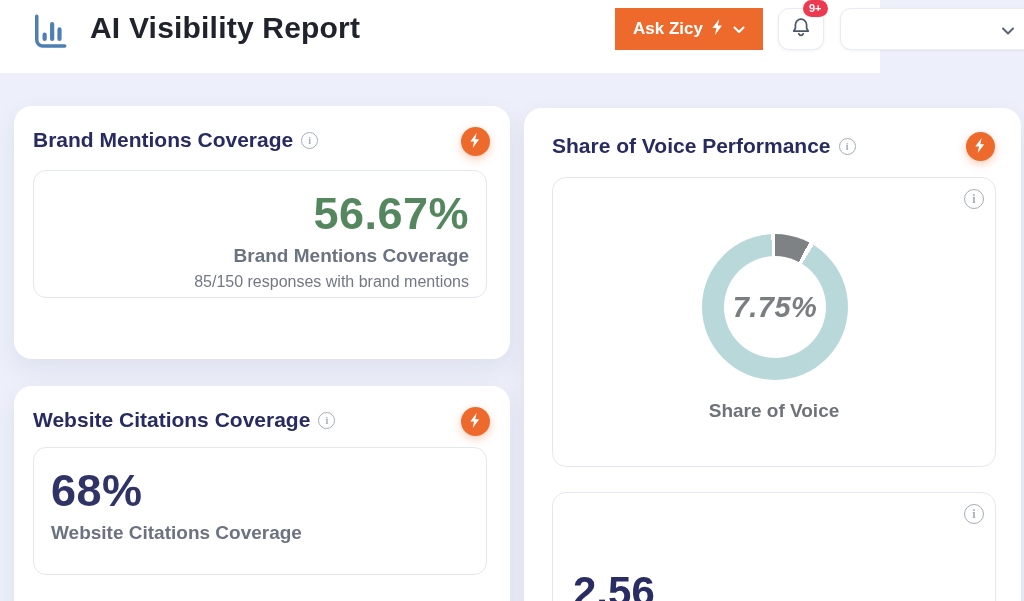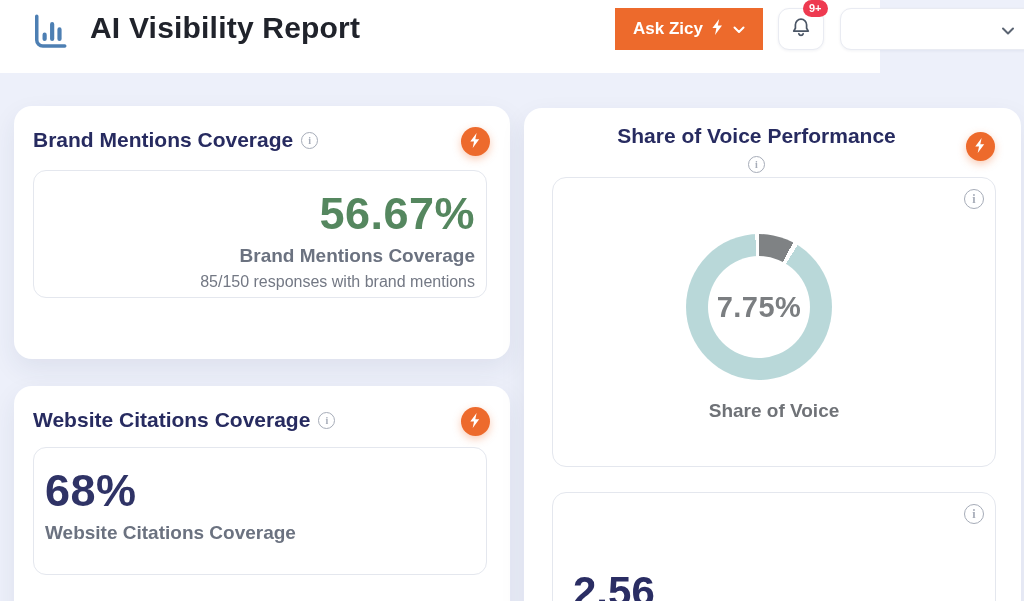--- a/index.html
+++ b/index.html
@@ -50,61 +50,61 @@
   .card {
     position:absolute; background:#ffffff; border-radius:18px;
     box-shadow:0 10px 26px rgba(35,45,95,.08);
   }
   .card-brand     { left:14px;  top:106px; width:496px; height:253px;text-align:right; }
   .card-citations { left:14px;  top:386px; width:496px; height:253px; }
   .card-sov       { left:524px; top:108px; width:497px; height:530px; }
 
   .card-title-row { position:absolute; left:19px; top:22px; right:60px;
     display:flex; align-items:center; gap:8px; }
-  .card-sov .card-title-row { left:28px; top:16px;flex-direction:column; }
+  .card-sov .card-title-row { left:28px; top:26px; }
   .card-title { font-size:21px; font-weight:700; color:#272b60; white-space:nowrap; }
 
   .info-icon {
     display:inline-flex; align-items:center; justify-content:center;
     width:17px; height:17px; border:1.5px solid #a6acb8; border-radius:50%;
     color:#a6acb8; font-size:10px; font-weight:700; flex:0 0 auto;
     font-family:"Liberation Serif", serif; cursor:pointer;
   }
   .bolt-btn {
     position:absolute; width:29px; height:29px; border-radius:50%;
     background:#ed6a2c; border:none; display:flex; align-items:center;
     justify-content:center; cursor:pointer;
     box-shadow:0 3px 8px rgba(237,106,44,.35);
   }
   .card-brand .bolt-btn, .card-citations .bolt-btn { right:20px; top:21px; }
   .card-sov .bolt-btn { right:26px; top:24px; }
 
   .stat-box {
     position:absolute; left:19px; right:23px; height:128px;
-    border:1px solid #e4e7ee; border-radius:13px; padding:20px 11px;
+    border:1px solid #e4e7ee; border-radius:13px; padding:20px 17px;
   }
   .card-brand .stat-box { top:64px; }
   .card-citations .stat-box { top:61px; }
   .stat-value { font-size:45px; font-weight:700; line-height:1.0; letter-spacing:0.5px; }
   .stat-value.green { color:#55875f; }
   .stat-value.navy  { color:#2f3366; }
   .stat-label { margin-top:9px; font-size:19px; font-weight:600; color:#6b7280; }
   .stat-sub   { margin-top:6px; font-size:16px; font-weight:400; color:#737884; }
 
   
   .subcard {
     position:absolute; left:28px; width:444px; background:#fff;
     border:1px solid #e4e7ee; border-radius:14px;
   }
   .subcard-donut { top:69px; height:290px; }
   .subcard-rank  { top:384px; height:146px; padding:30px 20px 0 20px; }
   .subcard .info-icon {
     position:absolute; right:11px; top:11px; width:20px; height:20px; font-size:12px;
   }
-  .donut-wrap { position:absolute; left:133px; top:56px; width:146px; height:146px; }
+  .donut-wrap { position:absolute; left:149px; top:56px; width:146px; height:146px;font-style:italic; }
   .donut-ring { width:146px; height:146px; border-radius:50%; }
   .donut-hole {
     position:absolute; inset:22px; background:#ffffff; border-radius:50%;
     display:flex; align-items:center; justify-content:center;
   }
   .donut-center-text { font-size:29px; font-weight:600; color:#7b7e81; letter-spacing:0.5px; }
   .donut-label {
     position:absolute; left:0; right:0; top:222px; text-align:center;
     font-size:19px; font-weight:600; color:#6f7277;
   }

